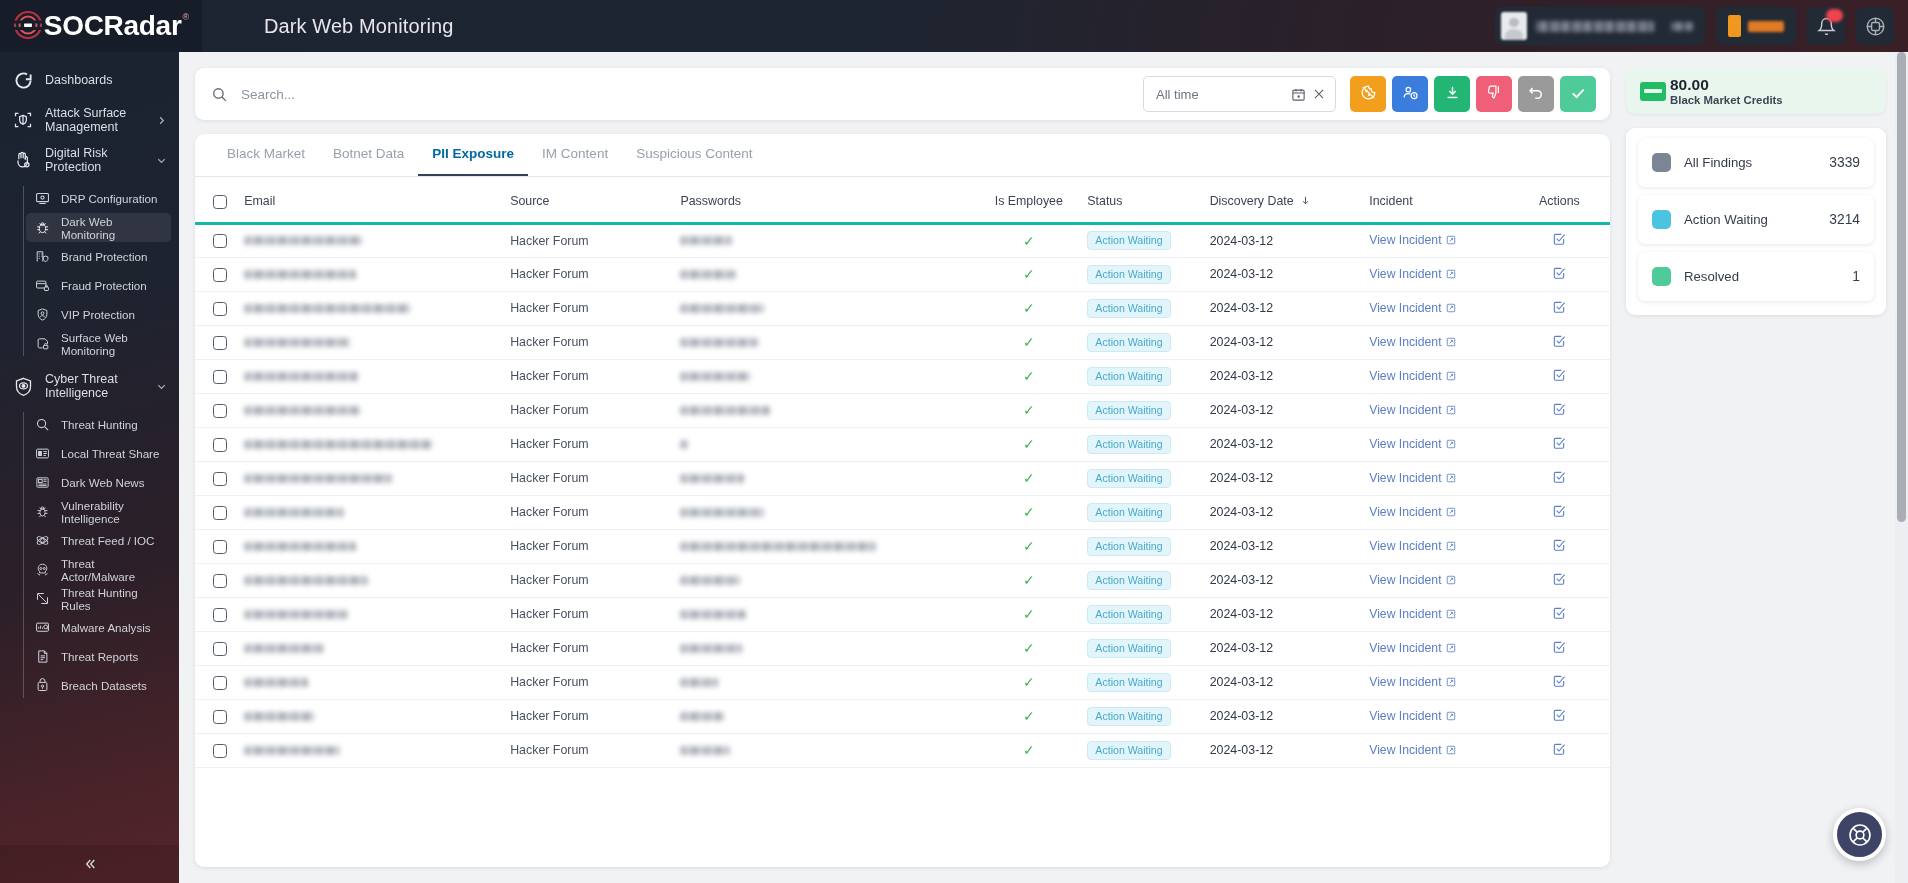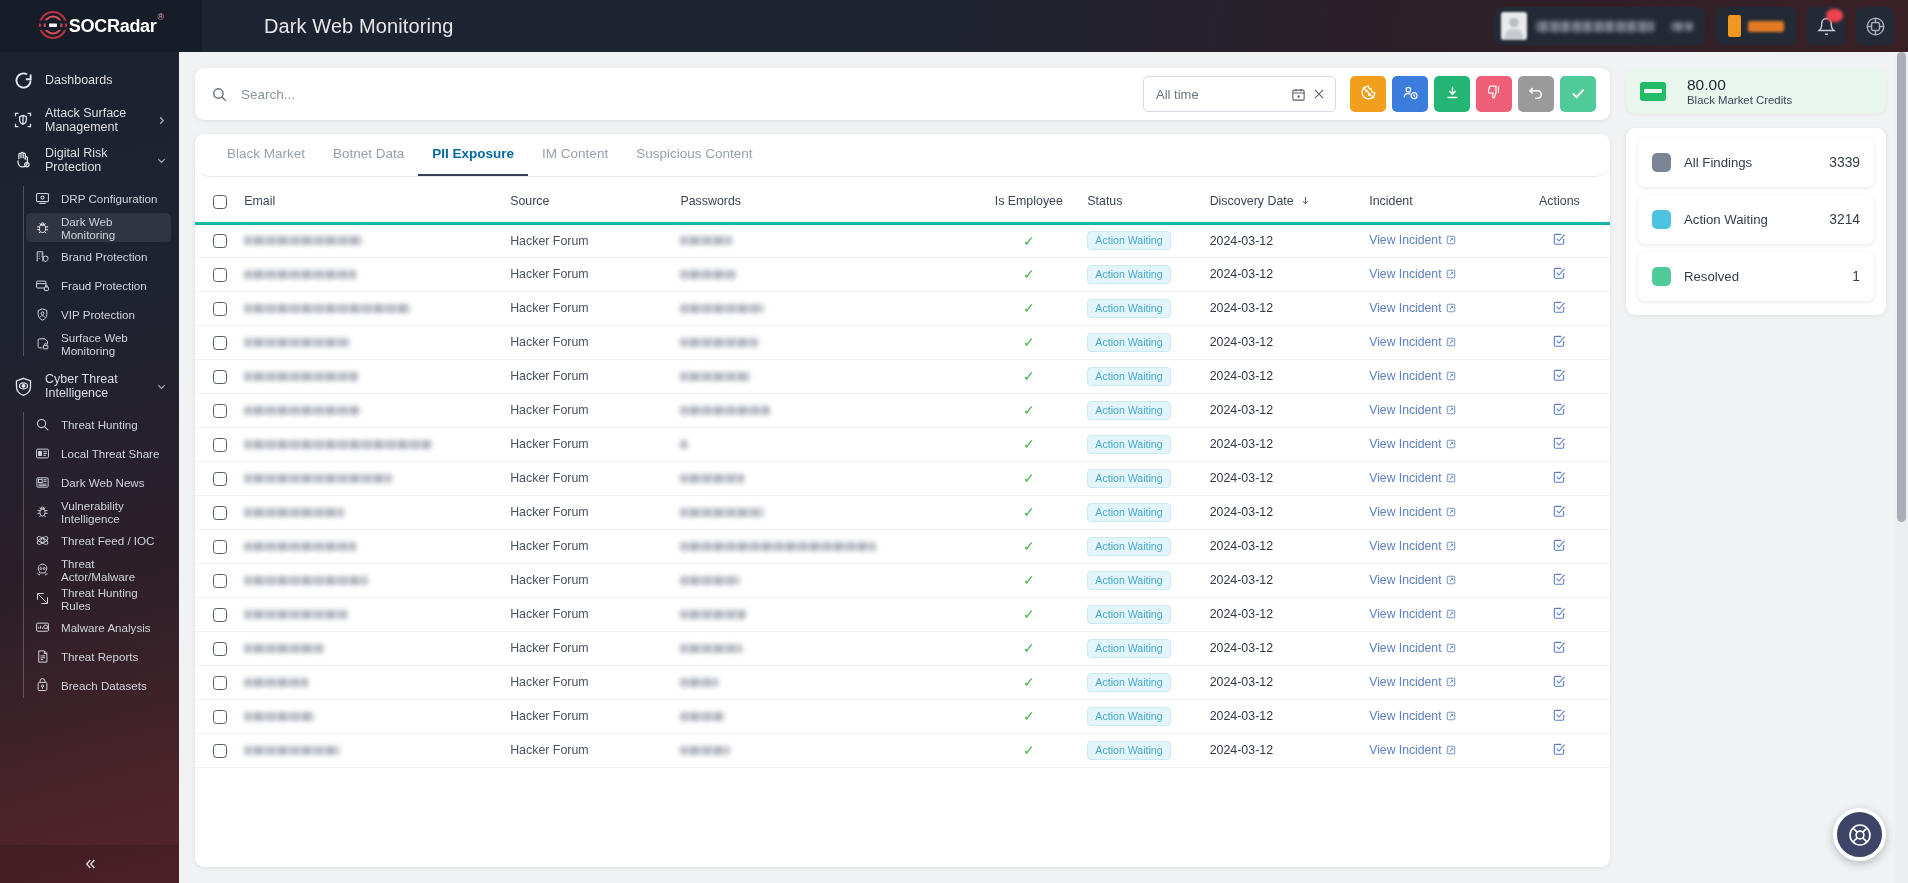--- a/index.html
+++ b/index.html
@@ -19,21 +19,21 @@
     position: relative; z-index: 40;
   }
   .logo-zone {
     width: 202px; flex: 0 0 202px; height: 52px;
     display: flex; align-items: center; justify-content: center;
     background: #161d28;
   }
   .logo-wrap { display: flex; align-items: flex-start; }
   .logo-mark { position: relative; width: 30px; height: 30px; margin-right: 1px; margin-top: -1px; }
   .logo-text {
-    color: #ffffff; font-size: 18px; font-weight: 700; letter-spacing: -0.3px;
+    color: #ffffff; font-size: 28px; font-weight: 700; letter-spacing: -0.3px;
     line-height: 30px;
   }
   .logo-reg { color: #e8a0a8; font-size: 9px; line-height: 12px; margin-left: 1px; }
   .page-title {
     color: #e9e6ea; font-size: 20px; font-weight: 400;
     margin-left: 62px; letter-spacing: 0.1px;
   }
   .topbar-right {
     margin-left: auto; display: flex; align-items: center; gap: 11px; padding-right: 14px;
   }
@@ -144,21 +144,21 @@
   }
   .daterange-text { font-size: 13px; color: #6d7581; flex: 1 1 auto; }
   .act-btns { display: flex; gap: 6px; }
   .act-btn {
     width: 36px; height: 36px; border-radius: 5px; border: none; cursor: pointer;
     display: flex; align-items: center; justify-content: center;
   }
 
   
   .table-card { display: flex; flex-direction: column; height: 733px; overflow: hidden; }
-  .tabs { display: flex; gap: 0; border-bottom: 1px solid #e6e8ec; padding: 0 18px; flex: 0 0 42px; border-radius: 15px; }
+  .tabs { display: flex; gap: 0; border-bottom: 1px solid #e6e8ec; padding: 0 18px; flex: 0 0 42px; }
   .tab {
     padding: 0 14px; height: 42px; line-height: 40px; font-size: 13.5px; color: #98a0ac;
     cursor: pointer; border-bottom: 2px solid transparent; white-space: nowrap;
   }
   .tab.active { color: #0369a1; font-weight: 600; border-bottom-color: #36405a; }
 
   .tbl-wrap { flex: 1 1 auto; overflow: hidden; }
   table { width: 100%; border-collapse: collapse; table-layout: fixed; }
   thead th {
     font-size: 12.4px; color: #3c4454; font-weight: 400; text-align: left;
@@ -191,22 +191,23 @@
     border: 1px solid #cdeaf4; border-radius: 4px;
     font-size: 10.6px; padding: 3px 7px; line-height: 1; white-space: nowrap;
   }
   .link { color: #5b7fc4; font-size: 12.2px; text-decoration: none; cursor: pointer; }
   .ext { display: inline-block; margin-left: 4px; vertical-align: -1px; }
   .act-chk { display: inline-flex; cursor: pointer; }
 
   
   .credits {
     background: #e8f6ed; border-radius: 9px; height: 46px; display: flex;
-    align-items: center; gap: 21px; padding: 0 14px; margin-bottom: 14px;
+    align-items: center; gap: 4px; padding: 0 14px; margin-bottom: 14px;
     box-shadow: 0 1px 3px rgba(16,24,40,.06);
+    font-weight: bold;
   }
   .credit-ic {
     width: 26px; height: 19px; border-radius: 3px; background: #22bb66;
     position: relative; flex: 0 0 26px;
   }
   .credit-ic::after {
     content: ""; position: absolute; left: 4px; right: 4px; top: 7.5px; height: 3.5px;
     background: #e8f6ed; border-radius: 1px;
   }
   .credit-val { font-size: 15.5px; color: #1e2430; line-height: 17px; }

